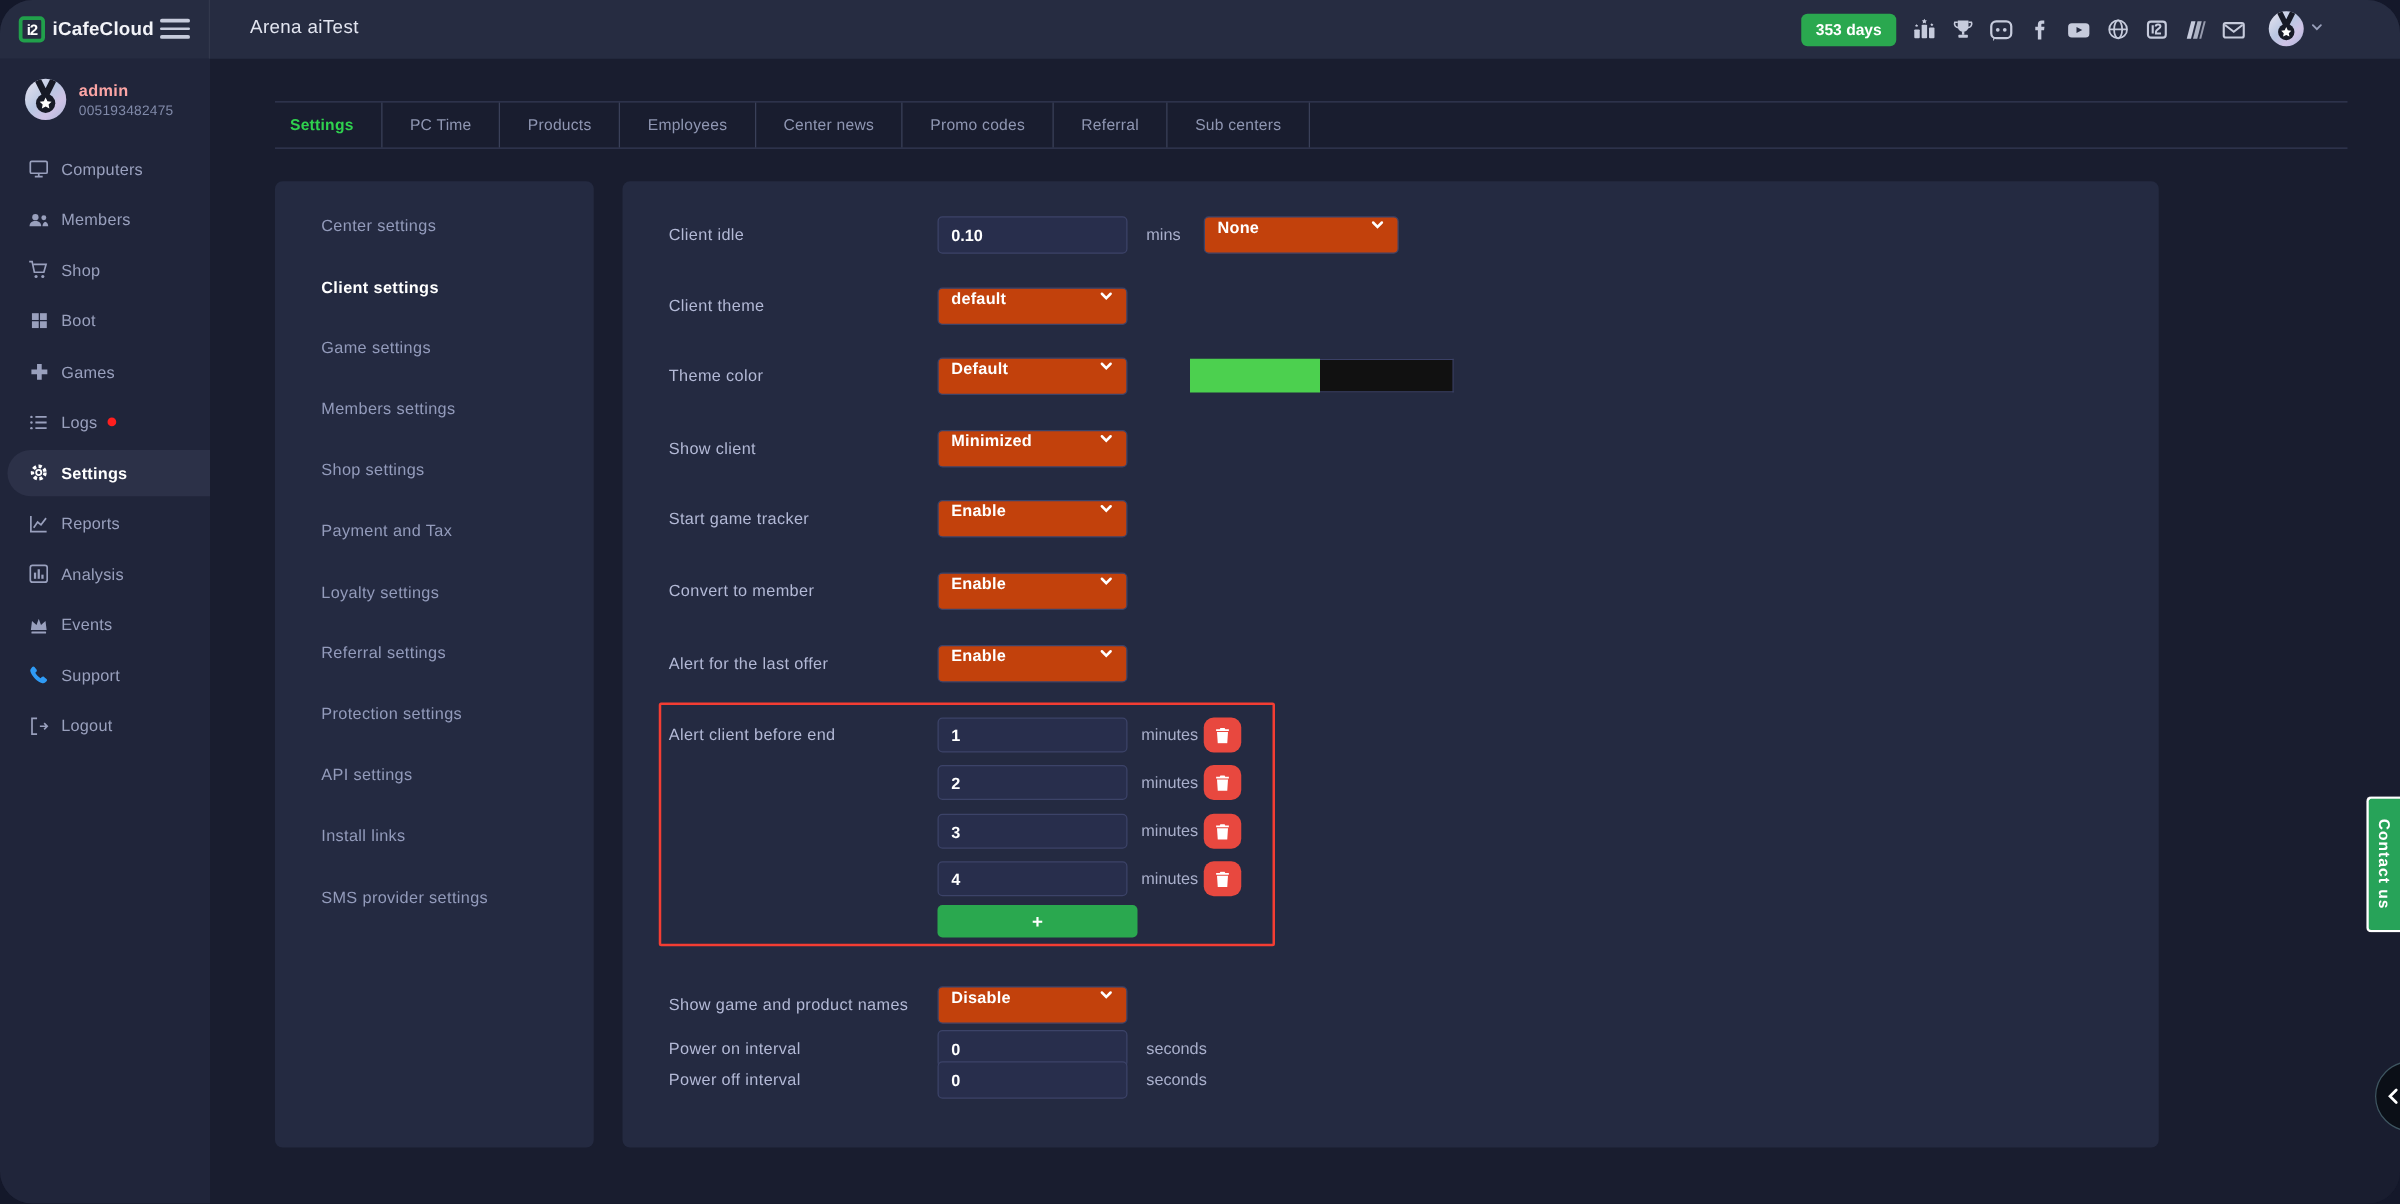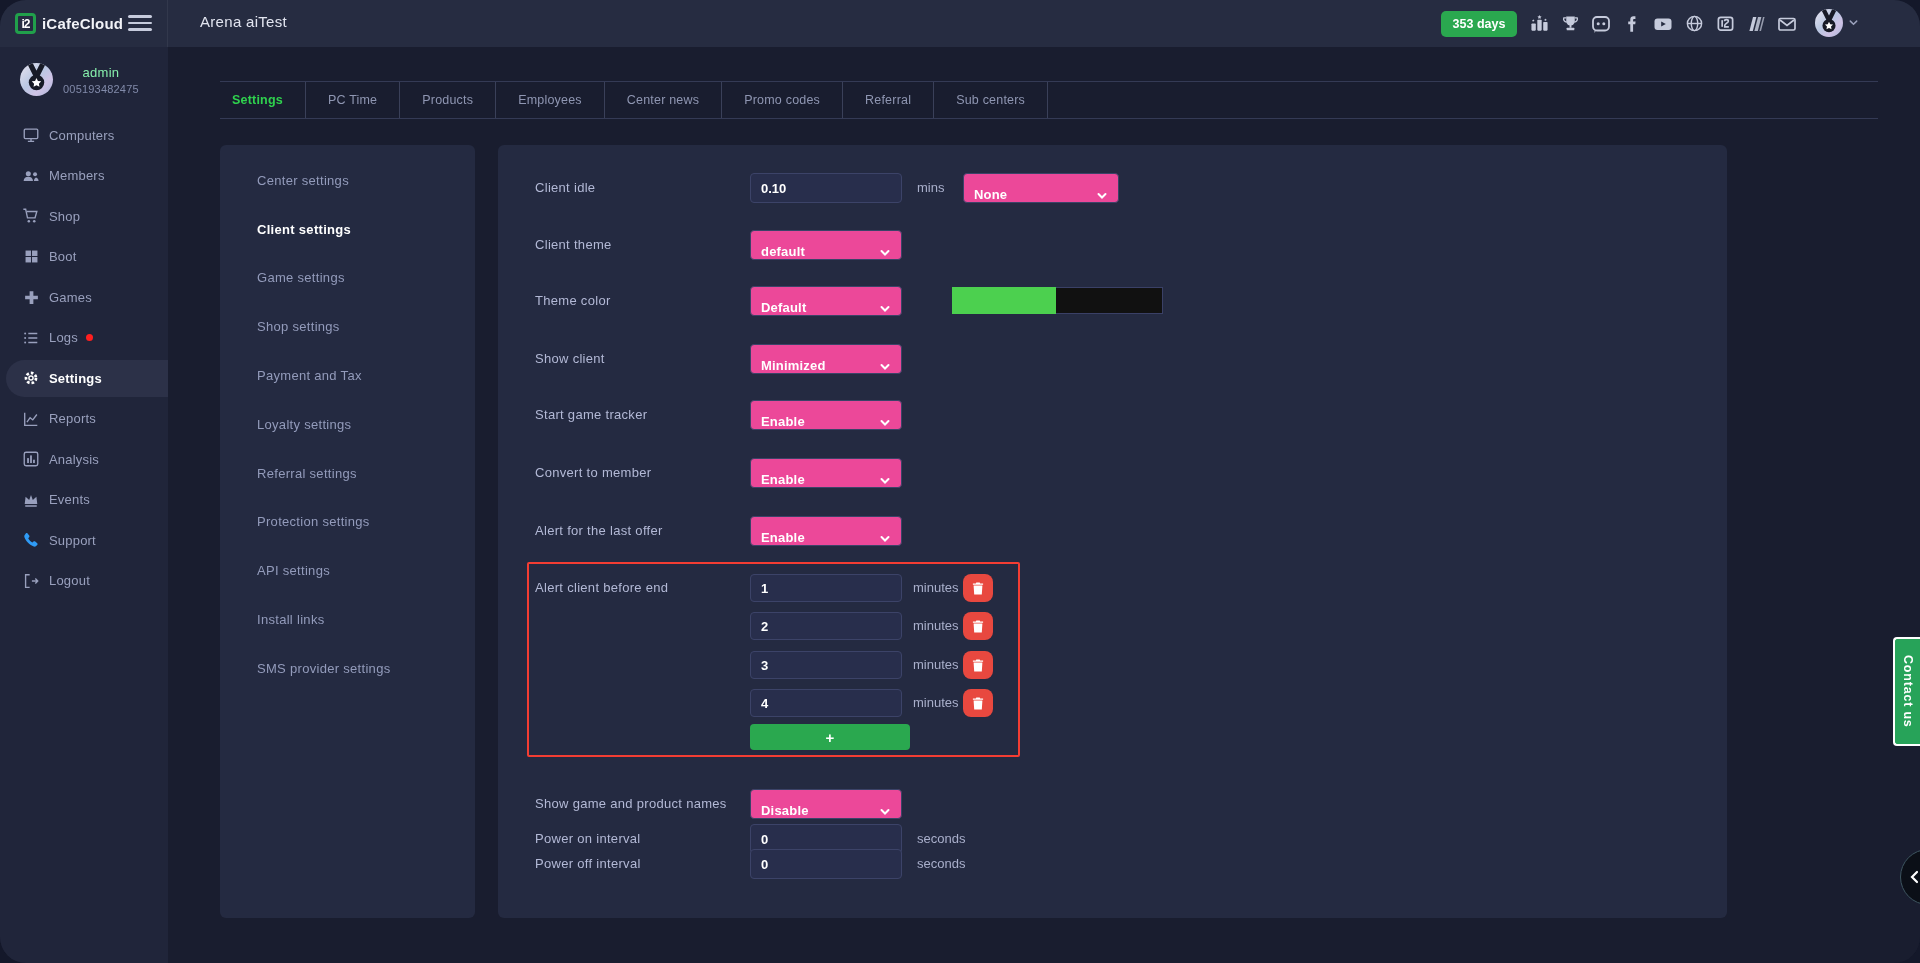--- a/index.html
+++ b/index.html
@@ -20,21 +20,21 @@
   .top-icons { position:absolute; left:1528px; top:0; height:47px; display:flex; align-items:center; gap:9px; color:#c6cbdc; }
   .top-icons .ticon { width:22px; height:22px; display:flex; align-items:center; justify-content:center; cursor:pointer; }
   .top-avatar-wrap { position:absolute; left:1815px; top:9px; display:flex; align-items:center; gap:5px; cursor:pointer; }
   .avatar { border-radius:50%; background:linear-gradient(135deg,#e9e5f0 0%,#b9c7e2 45%,#cfc3e6 70%,#aab6d8 100%); position:relative; overflow:hidden; }
   .avatar svg { position:absolute; inset:0; }
 
   
   .sidebar { position:absolute; left:0; top:47px; width:168px; height:916px; background:#20253a; }
   .user-block { position:absolute; left:20px; top:16px; display:flex; align-items:center; }
   .user-texts { margin-left:10px; }
-  .user-name { font-size:13px; font-weight:normal; color:#86efac; letter-spacing:0.3px;text-align:center; }
+  .user-name { font-size:13px; font-weight:bold; color:#fca5a5; letter-spacing:0.3px; }
   .user-id { font-size:11px; color:#818aa9; margin-top:3px; letter-spacing:0.2px; }
   .nav { position:absolute; top:68px; left:0; width:100%; }
   .nav-item { position:relative; height:40.5px; display:flex; align-items:center; padding-left:22px; color:#99a0bd; font-size:13px; letter-spacing:0.2px; cursor:pointer; }
   .nav-item .nicon { width:18px; height:18px; margin-right:9px; flex:0 0 18px; display:flex; align-items:center; justify-content:center; }
   .nav-item.active { color:#fff; font-weight:bold; }
   .nav-item.active::before { content:""; position:absolute; left:6px; right:0; top:2px; bottom:2px; background:#2c3148; border-radius:19px 0 0 19px; z-index:0; }
   .nav-item > * { position:relative; z-index:1; }
   .red-dot { width:7px; height:7px; border-radius:50%; background:#ff1f1f; margin-left:8px; }
   .support-color { color:#2f9bf5; }
 
@@ -51,21 +51,21 @@
 
   .smenu { padding-top:11px; }
   .smenu-item { height:48.8px; display:flex; align-items:center; padding-left:37px; font-size:13px; color:#939bbb; cursor:pointer; letter-spacing:0.3px; }
   .smenu-item.active { color:#fff; font-weight:bold; }
 
   
   .frow { position:absolute; left:0; width:100%; height:30px; }
   .flabel { position:absolute; left:37px; top:0; height:30px; line-height:30px; font-size:13px; color:#b3b9d6; letter-spacing:0.3px; }
   .finput { position:absolute; top:0; height:30px; width:160px; background:#282e4c; border:1px solid #3c4368; border-radius:4px; color:#fff; font-size:13px; font-weight:bold; padding:0 10px; font-family:inherit; outline:none; }
   .fsuffix { position:absolute; top:0; height:30px; line-height:30px; font-size:13px; color:#a9afcb; }
-  .fselect { position:absolute; top:0; height:30px; background:#ec4899; border:1px solid #3c4368; border-radius:4px; display:flex; align-items:flex-end; justify-content:space-between; padding:0 10px; font-size:13px; font-weight:bold; color:#fff; cursor:pointer; letter-spacing:0.2px; }
+  .fselect { position:absolute; top:0; height:30px; background:#c2410c; border:1px solid #3c4368; border-radius:4px; display:flex; align-items:flex-start; justify-content:space-between; padding:0 10px; font-size:13px; font-weight:bold; color:#fff; cursor:pointer; letter-spacing:0.2px; }
   .col-input { left:252px; width:152px; }
   .col-select2 { left:465px; width:156px; }
   .swatches { position:absolute; left:454px; top:1px; height:27px; display:flex; cursor:pointer; }
   .swatch-green { width:104px; background:#4cd04f; }
   .swatch-black { width:107px; background:#111111; border:1px solid #3a4066; border-left:none; }
   .highlight-box { position:absolute; left:29px; top:417px; width:493px; height:195px; border:2px solid #f43d33; border-radius:2px; pointer-events:none; }
   .alert-input { height:28px; }
   .trash-btn { position:absolute; left:465px; top:0; width:30px; height:28px; background:#e8483f; border:none; border-radius:8px; display:flex; align-items:center; justify-content:center; cursor:pointer; }
   .add-btn { position:absolute; left:252px; top:579px; width:160px; height:26px; background:#2aa84f; border:none; border-radius:4px; color:#fff; font-size:15px; font-weight:bold; display:flex; align-items:center; justify-content:center; cursor:pointer; line-height:1; }
 
@@ -323,20 +323,21 @@
       <div class="tab">Promo codes</div>
       <div class="tab">Referral</div>
       <div class="tab">Sub centers</div>
     </div>
 
     <div class="panel settings-panel">
       <div class="smenu">
         <div class="smenu-item">Center settings</div>
         <div class="smenu-item active">Client settings</div>
         <div class="smenu-item">Game settings</div>
+        <div class="smenu-item">Members settings</div>
         <div class="smenu-item">Shop settings</div>
         <div class="smenu-item">Payment and Tax</div>
         <div class="smenu-item">Loyalty settings</div>
         <div class="smenu-item">Referral settings</div>
         <div class="smenu-item">Protection settings</div>
         <div class="smenu-item">API settings</div>
         <div class="smenu-item">Install links</div>
         <div class="smenu-item">SMS provider settings</div>
       </div>
     </div>

